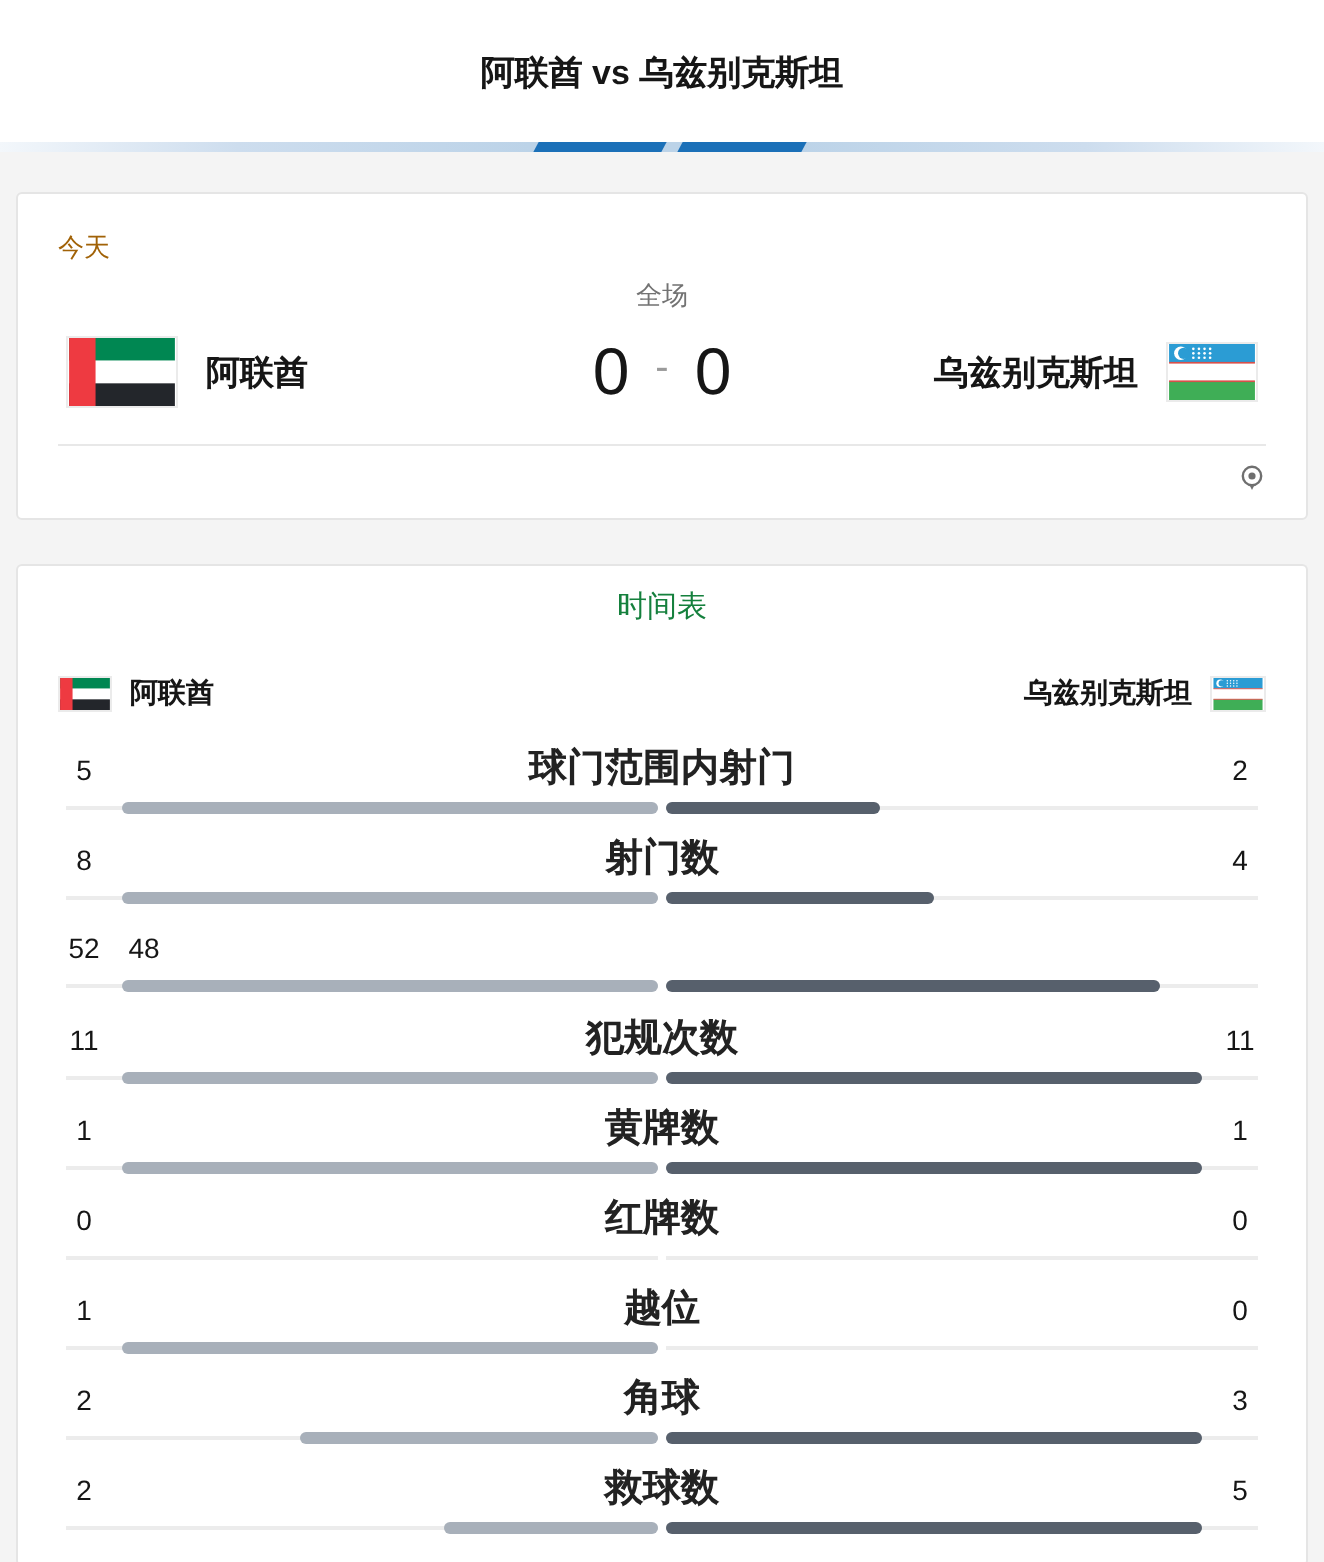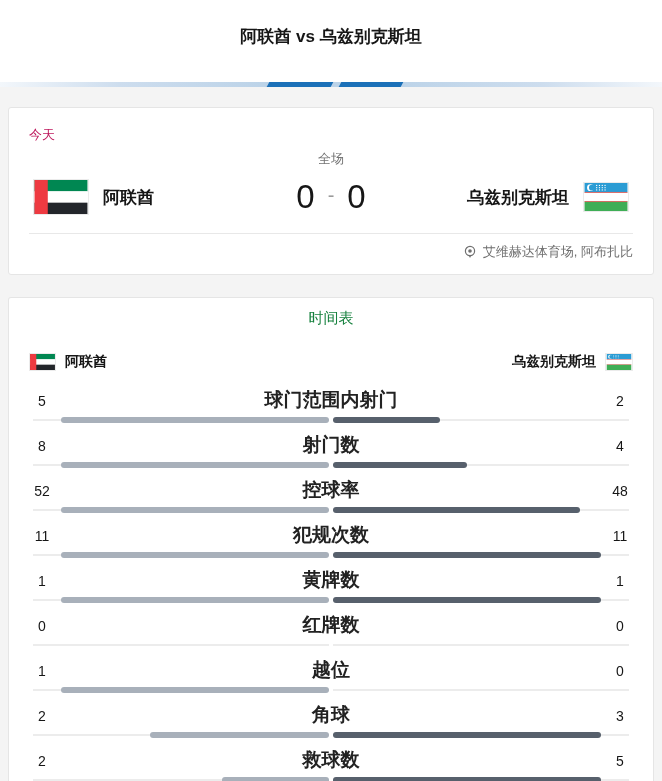--- a/index.html
+++ b/index.html
@@ -3,34 +3,34 @@
 <meta charset="utf-8">
 <style>
   * { margin:0; padding:0; box-sizing:border-box; }
   html,body { width:662px; height:781px; overflow:hidden; }
   body {
     background:#f4f4f4;
     font-family:"Liberation Sans","DejaVu Sans",sans-serif;
     color:#1a1a1a;
   }
   
-  .page-header { background:#fff; height:82px; padding-top:25px; }
+  .page-header { background:#fff; height:71px; padding-top:25px; }
   .page-title { text-align:center; font-size:17px; font-weight:700; color:#161616; }
   .ribbon { position:relative; height:5px;
     background:linear-gradient(90deg,#f3f7fb 0%,#cdddee 18%,#bcd3e8 40%,#bcd3e8 60%,#cdddee 82%,#f3f7fb 100%);
     overflow:hidden; }
   .ribbon-seg { position:absolute; top:0; height:5px; background:#1b70b8; transform:skewX(-28deg); }
   .ribbon-seg.a { left:268px; width:64px; }
   .ribbon-seg.b { left:340px; width:62px; }
   
   .card { background:#fff; border:1px solid #e5e5e5; border-radius:3px; margin:0 8px; }
   
   .scorecard { margin-top:20px; padding-top:18px; }
   .meta-row { display:flex; justify-content:space-between; padding:0 20px;
-    font-size:13px; color:#be185d; }
+    font-size:13px; color:#a16207; }
   .period { text-align:center; font-size:13px; color:#737373; margin-top:6px; }
   .team-score-row { display:flex; align-items:center; padding:10px 24px 0; }
   .side { flex:1; display:flex; align-items:center; gap:14px; }
   .side.away { justify-content:flex-end; }
   .team-name { font-size:17px; font-weight:700; color:#161616; }
   .flag { display:block; border:1px solid rgba(0,0,0,.08); }
   .score { display:flex; align-items:center; gap:13px; padding:0 10px; }
   .score-num { font-size:33px; font-weight:400; color:#161616; }
   .score-sep { font-size:20px; color:#9a9a9a; position:relative; top:-2px; }
   .score-divider { border-top:1px solid #e8e8e8; margin:17px 20px 0; }
@@ -130,21 +130,20 @@
         </svg>
     </div>
   </div>
   <div class="score-divider"></div>
   <div class="venue-row">
     <svg width="14" height="14" viewBox="0 0 14 14">
       <circle cx="7" cy="6" r="4.6" fill="none" stroke="#6f6f6f" stroke-width="1.2"></circle>
       <circle cx="7" cy="6" r="1.8" fill="#6f6f6f"></circle>
       <path d="M5.6 10.2 L7 13 L8.4 10.2 Z" fill="#6f6f6f"></path>
     </svg>
-    <span>艾维赫达体育场, 阿布扎比</span>
   </div>
 </div>
 
 <div class="card statscard">
   <div class="tabs">
     <div class="tab">时间表</div>
   </div>
 
   <div class="stats-teams">
     <div class="stats-team">
@@ -187,21 +186,20 @@
         <div class="track l"></div>
           <div class="track r"></div>
         <div class="bar home" style="width: 268px;"></div>
         <div class="bar away" style="width: 134px;"></div>
       </div>
     </div>
 
     <div class="stat-row">
       <div class="stat-values">
         <span class="stat-num">52</span>
-        <span class="stat-label">控球率</span>
         <span class="stat-num">48</span>
       </div>
       <div class="bar-area">
         <div class="track l"></div>
           <div class="track r"></div>
         <div class="bar home" style="width: 268px;"></div>
         <div class="bar away" style="width: 247px;"></div>
       </div>
     </div>
 

